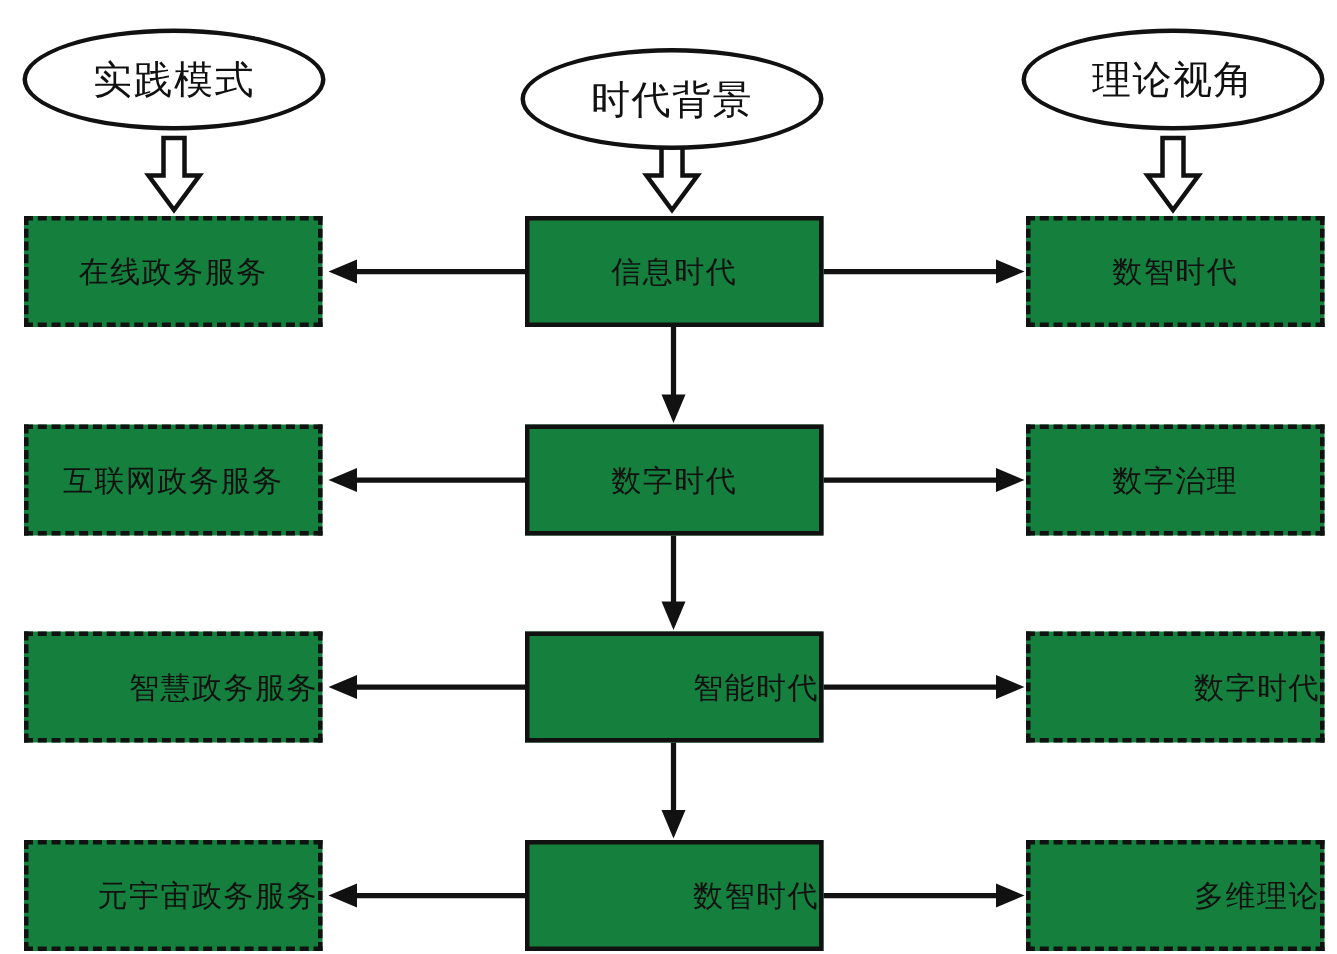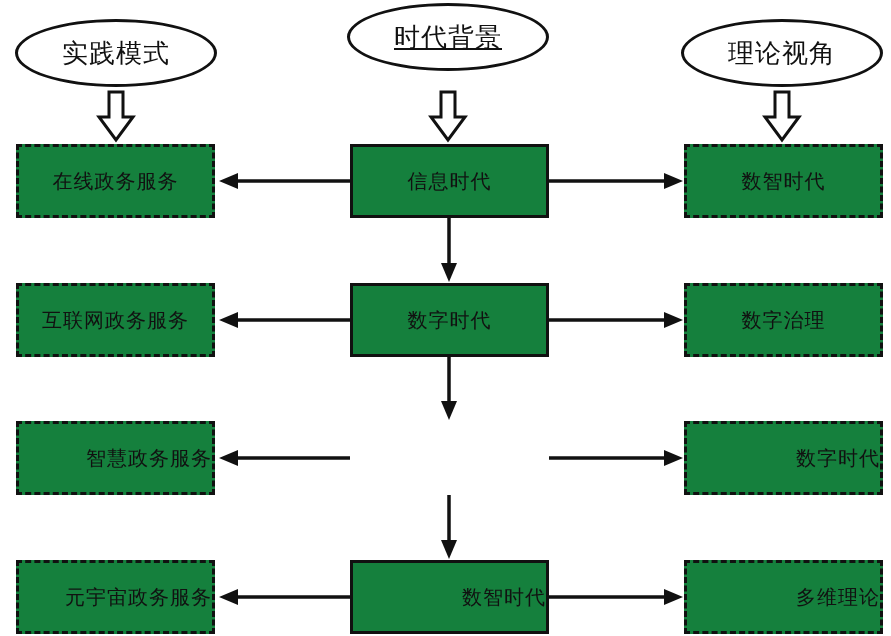--- a/index.html
+++ b/index.html
@@ -125,21 +125,21 @@
     </g>
     <g>
       <line class="ln" x1="449" y1="495" x2="449" y2="541"></line>
       <polygon class="head" points="449,559 441,540 457,540"></polygon>
     </g>
   </svg>
 
   <div class="ellipse" style="left:15px; top:19px;">
     <span>实践模式</span>
   </div>
-  <div class="ellipse" style="left:347px; top:3px;text-decoration:underline;">
+  <div class="ellipse" style="left:347px; top:32px;">
     <span>时代背景</span>
   </div>
   <div class="ellipse" style="left:681px; top:19px;">
     <span>理论视角</span>
   </div>
 
   <div class="node dashed col-left row-1">
     <span>在线政务服务</span>
   </div>
   <div class="node solid col-center row-1">
@@ -155,20 +155,23 @@
   <div class="node solid col-center row-2">
     <span>数字时代</span>
   </div>
   <div class="node dashed col-right row-2">
     <span>数字治理</span>
   </div>
 
   <div class="node dashed col-left row-3">
     <span>智慧政务服务</span>
   </div>
+  <div class="node solid col-center row-3">
+    <span>智能时代</span>
+  </div>
   <div class="node dashed col-right row-3">
     <span>数字时代</span>
   </div>
 
   <div class="node dashed col-left row-4">
     <span>元宇宙政务服务</span>
   </div>
   <div class="node solid col-center row-4">
     <span>数智时代</span>
   </div>

